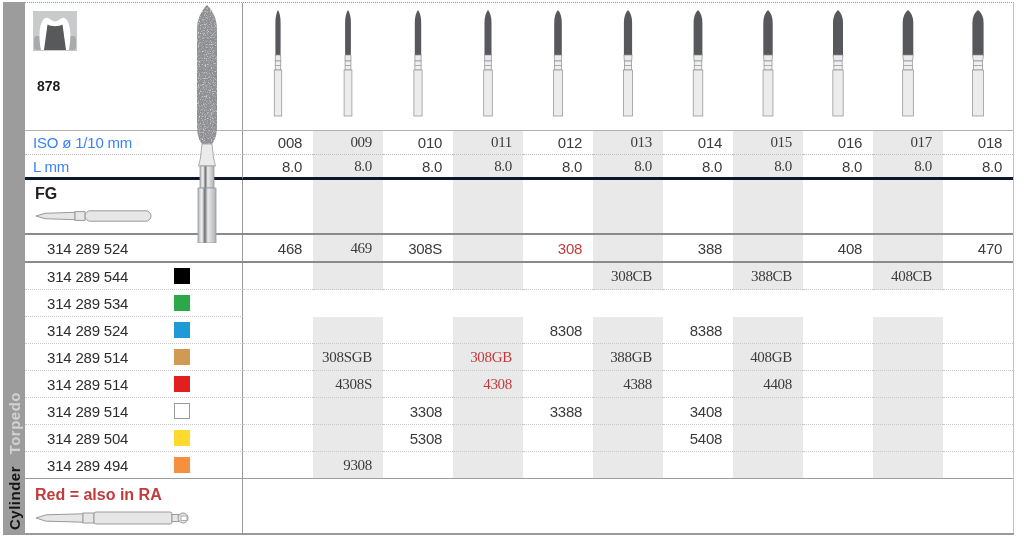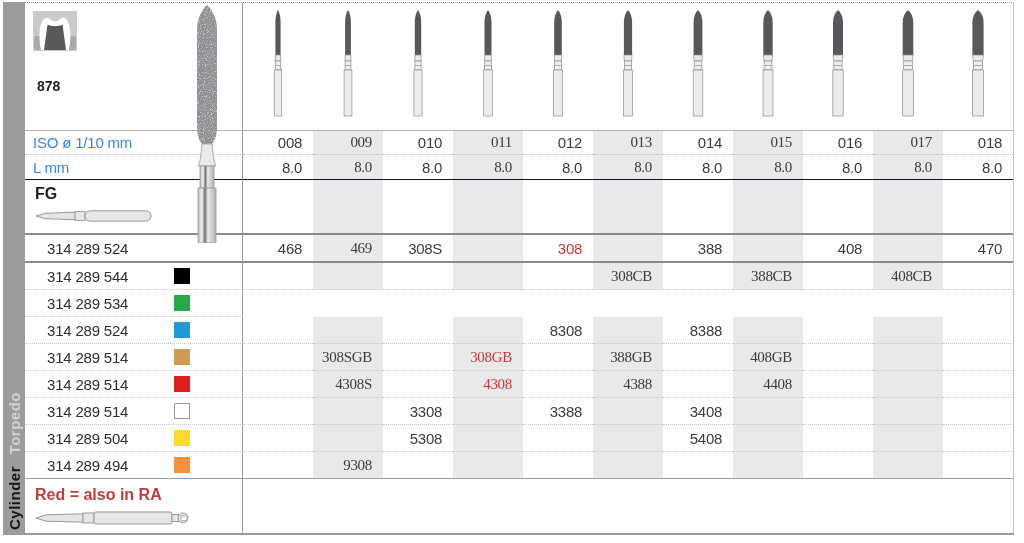--- a/index.html
+++ b/index.html
@@ -27,21 +27,21 @@
   .dcell { flex: 1 1 0; display: flex; align-items: center; justify-content: flex-end;
            padding-right: 11px; font-size: 15px; color: #3b3b3b; letter-spacing: -0.3px; overflow: hidden; }
   .dcell.shade { background: var(--shade); font-family: Liberation Serif, serif; }
   .redtxt { color: var(--red-text); }
 
   .r-burs { height: 132px; }
   .r-burs .dcell { justify-content: center; align-items: flex-start; padding: 5px 0 0 0; }
   .r-iso  { height: 26px; border-top: 1px solid #b2b2b2; }
   .r-iso .dcell, .r-iso .hcell { border-bottom: 1px dotted #bdbdbd; }
   .r-l    { height: 26px; }
-  .r-l .dcell, .r-l .hcell { border-bottom: 1px solid #0f172a; }
+  .r-l .dcell, .r-l .hcell { border-bottom: 3px solid #0f172a; }
   .r-fg   { height: 57px; border-bottom: 2px solid #8a8a8a; }
   .code-row { height: 27px; }
   .code-row .dcell, .code-row .hcell { border-bottom: 1px dotted #c8c8c8; }
   .code-row.first .dcell, .code-row.first .hcell { border-bottom: 2px solid #8a8a8a; }
   .code-row.first { height: 28px; }
   .code-row.last .dcell, .code-row.last .hcell { border-bottom: 1px solid #9d9d9d; }
   .r-foot { flex: 1; }
 
   .hcell.lbl { display: flex; align-items: center; padding-left: 8px;
                font-size: 15px; color: #3b82f6; letter-spacing: -0.2px; }

